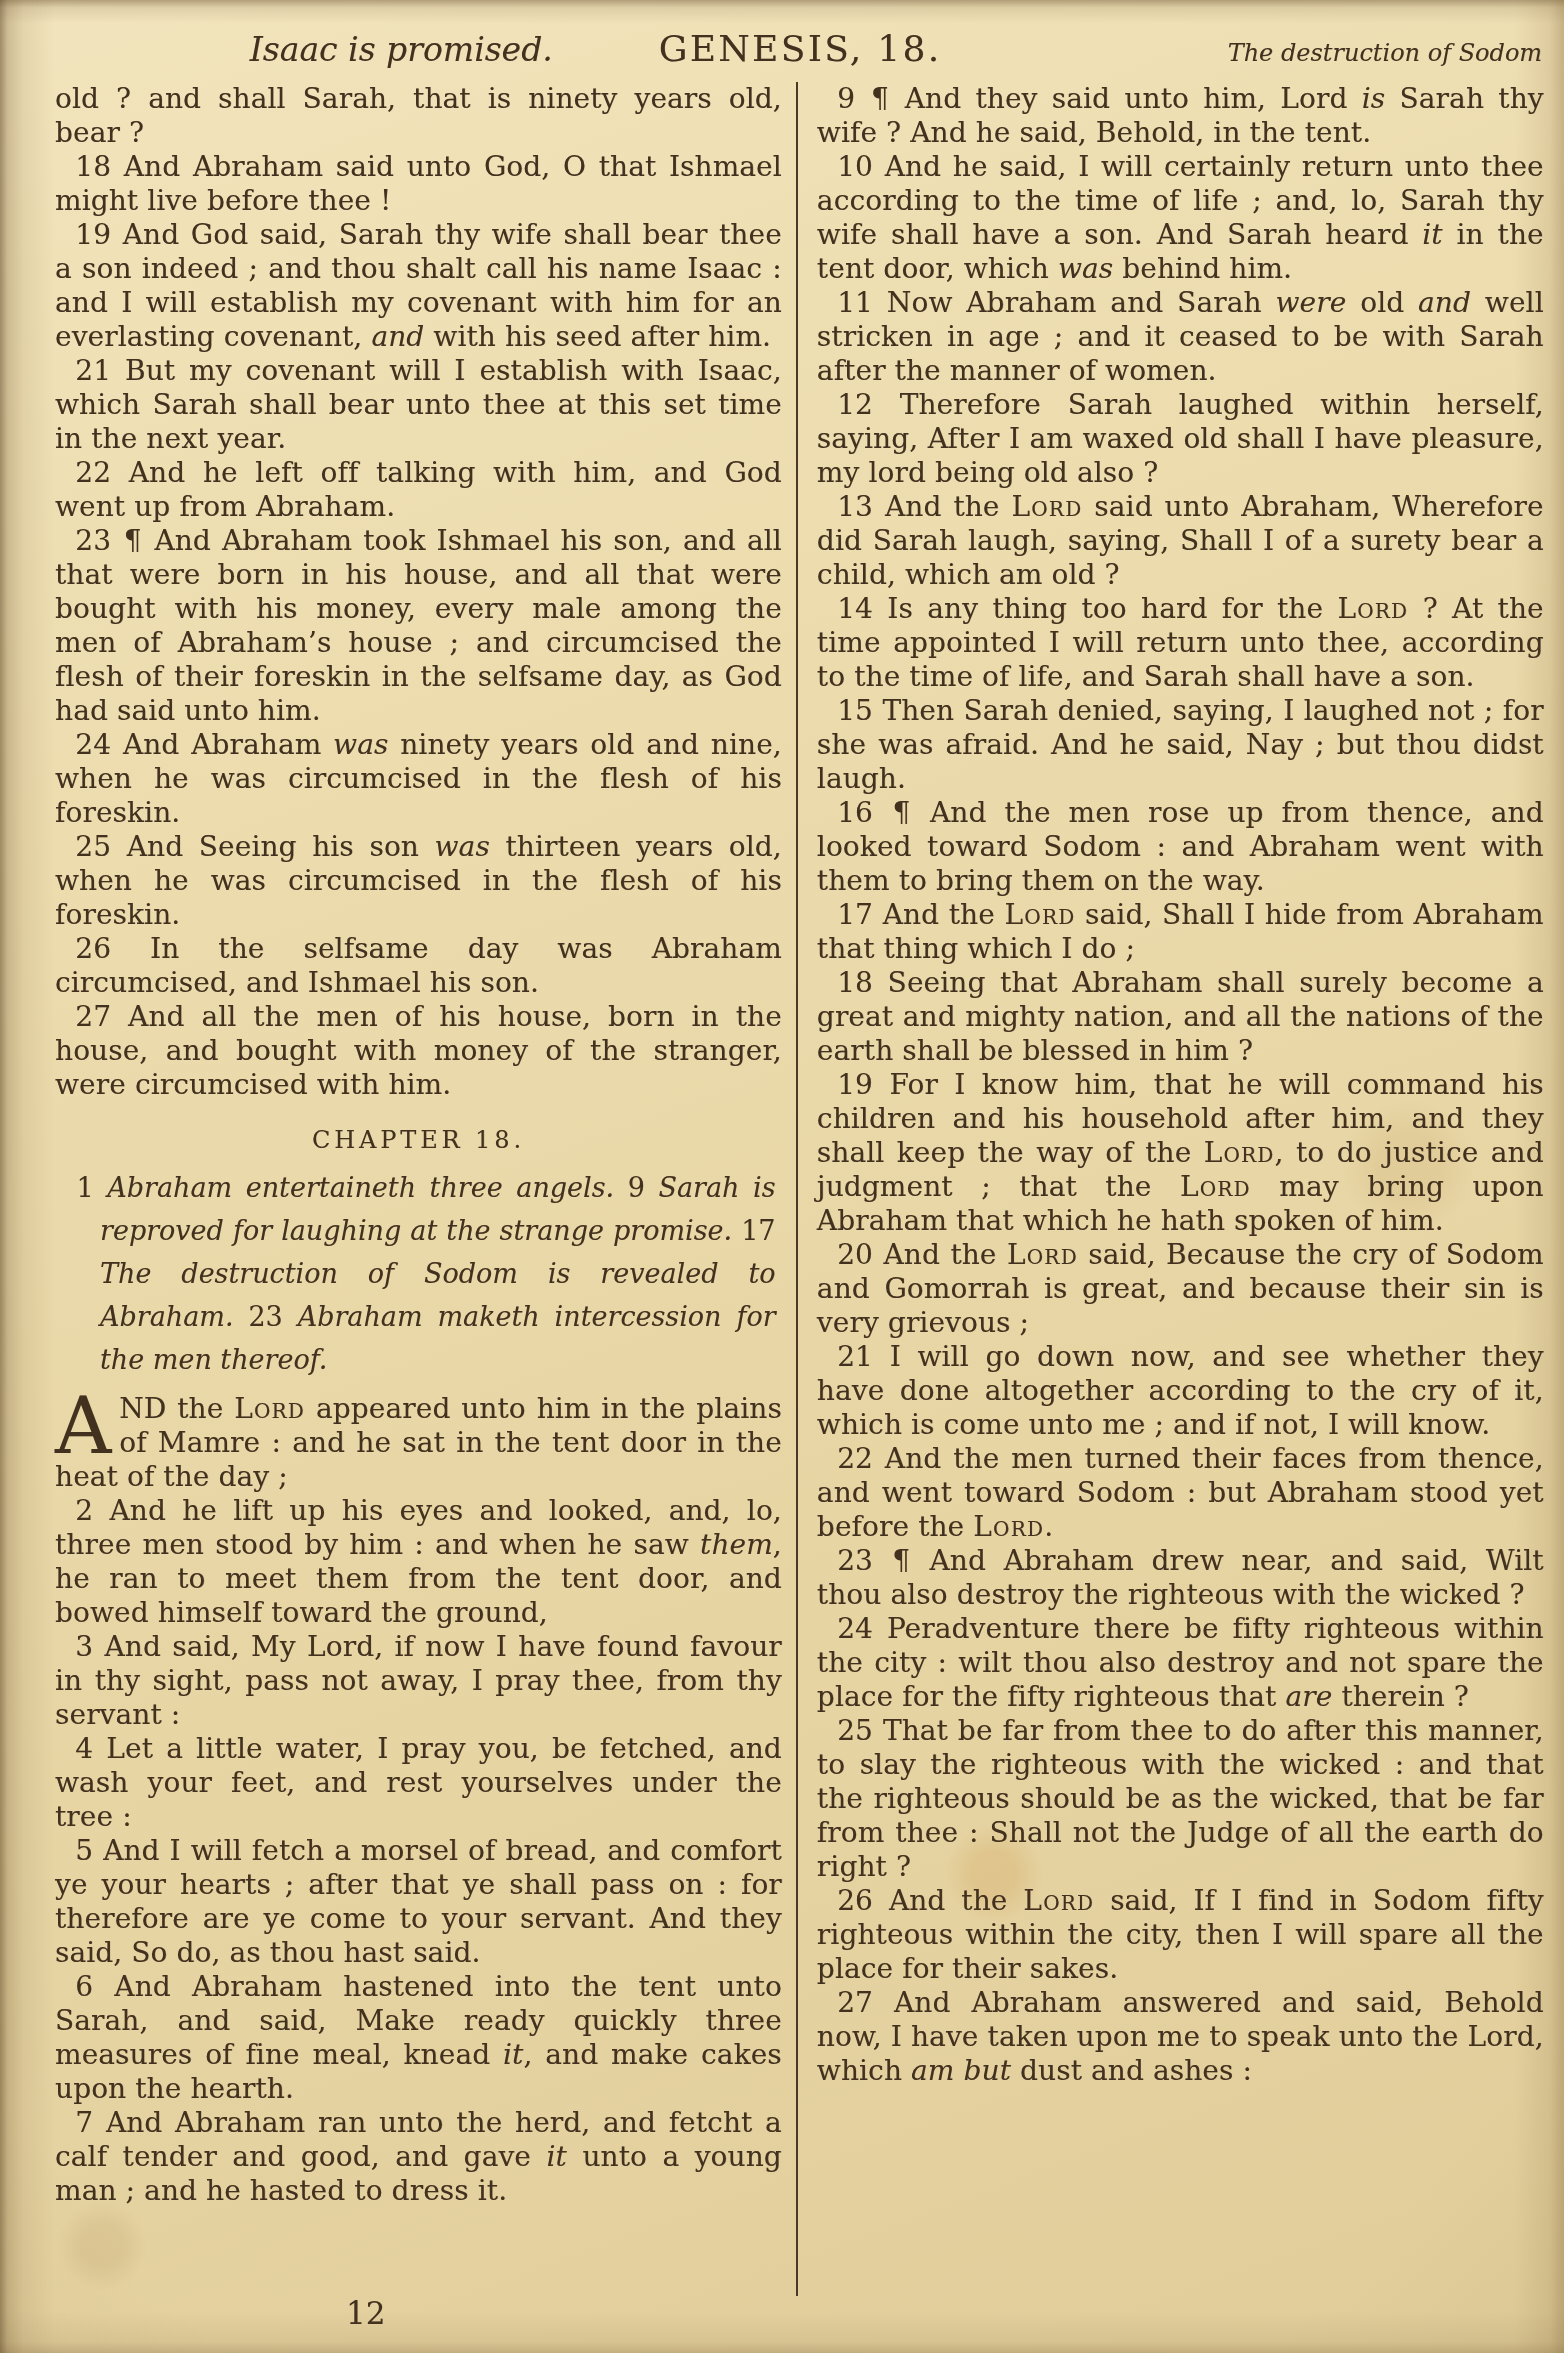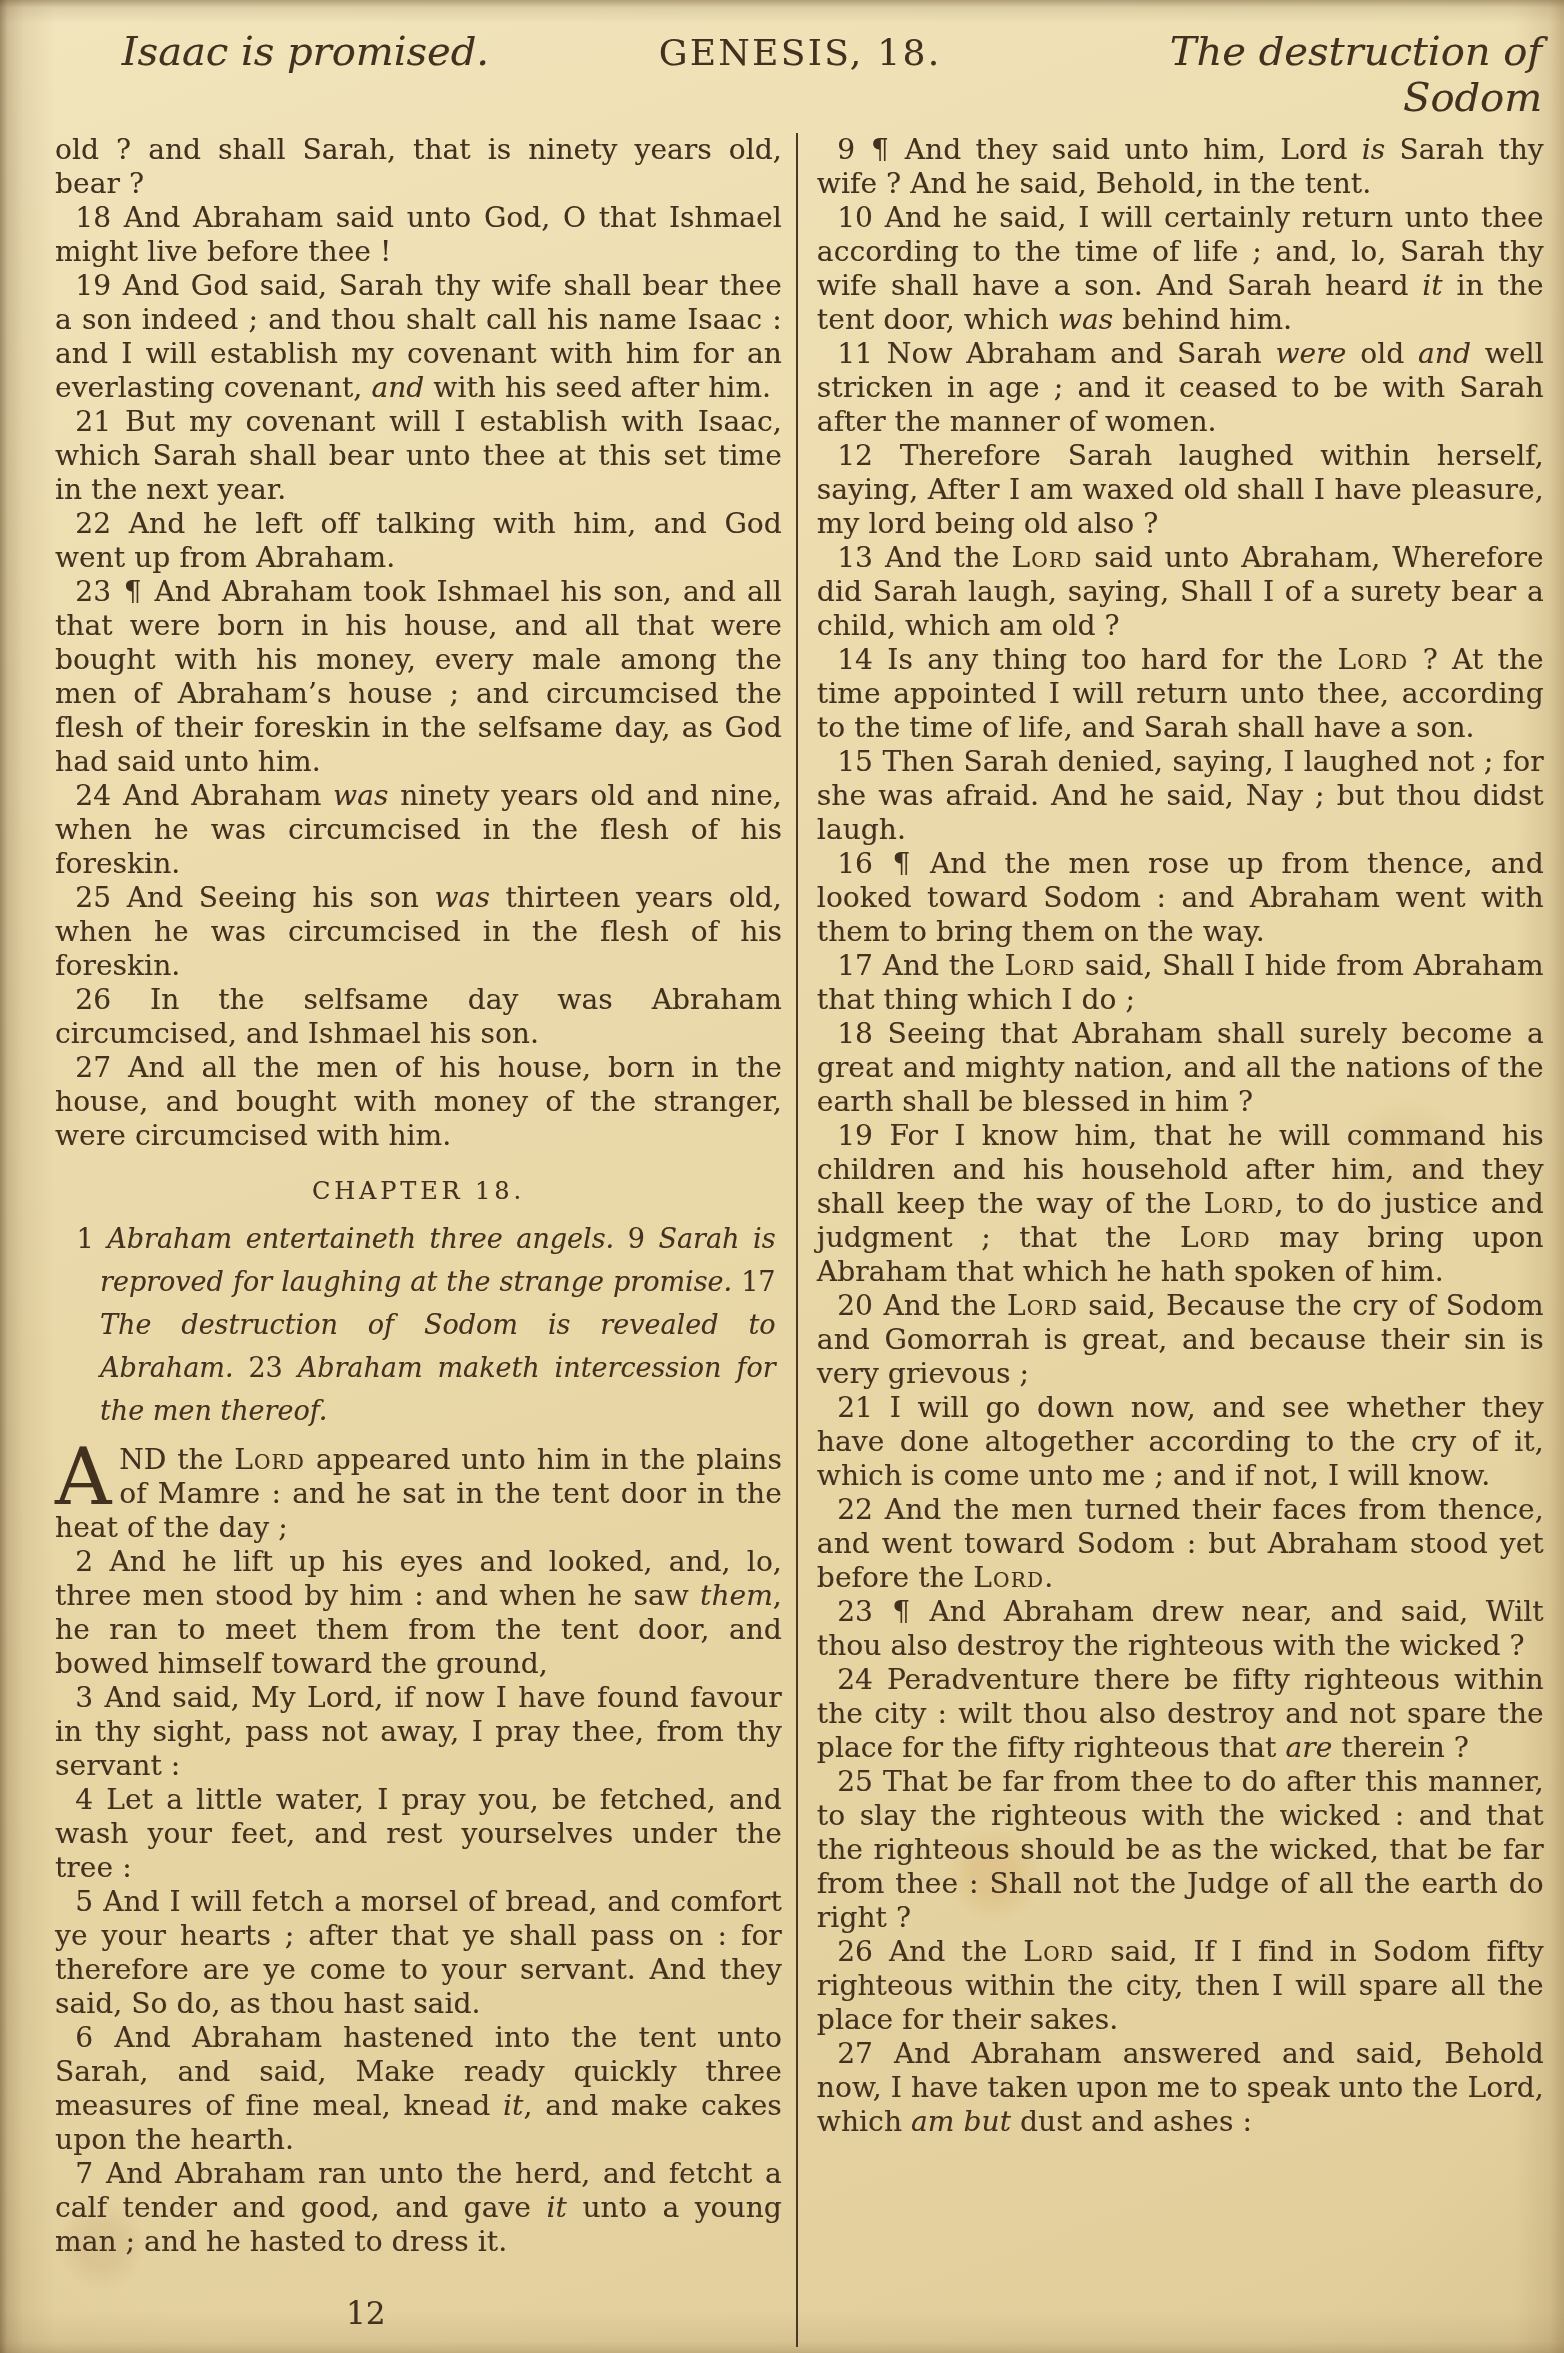--- a/index.html
+++ b/index.html
@@ -31,23 +31,23 @@
     position:absolute; inset:0;
     padding:17px 20.3px 0 55px;
     box-sizing:border-box;
   }
   .running-head{
     display:flex; align-items:baseline;
     margin-top:11px;
     text-shadow:0.3px 0.4px 0 rgba(60,40,20,0.30);
   }
   .running-head > div{ flex:1; }
-  .head-left{ font-style:italic; font-size:40px; text-align:center; padding-left:3.1px;}
+  .head-left{ font-style:italic; font-size:33px; text-align:right; padding-left:3.1px;}
   .head-center{ font-size:36px; letter-spacing:2.3px; text-align:center;}
-  .head-right{ font-style:italic; font-size:40px; text-align:right; padding-right:1.6px;}
+  .head-right{ font-style:italic; font-size:24px; text-align:right; padding-right:1.6px;}
   .cols{
     display:flex;
     margin-top:13px;
     height:2214px;
   }
   .col{ flex:1; min-width:0; }
   .col-left{ padding-right:14px; }
   .col-right{
     border-left:2.3px solid var(--divider);
     padding-left:19px;

